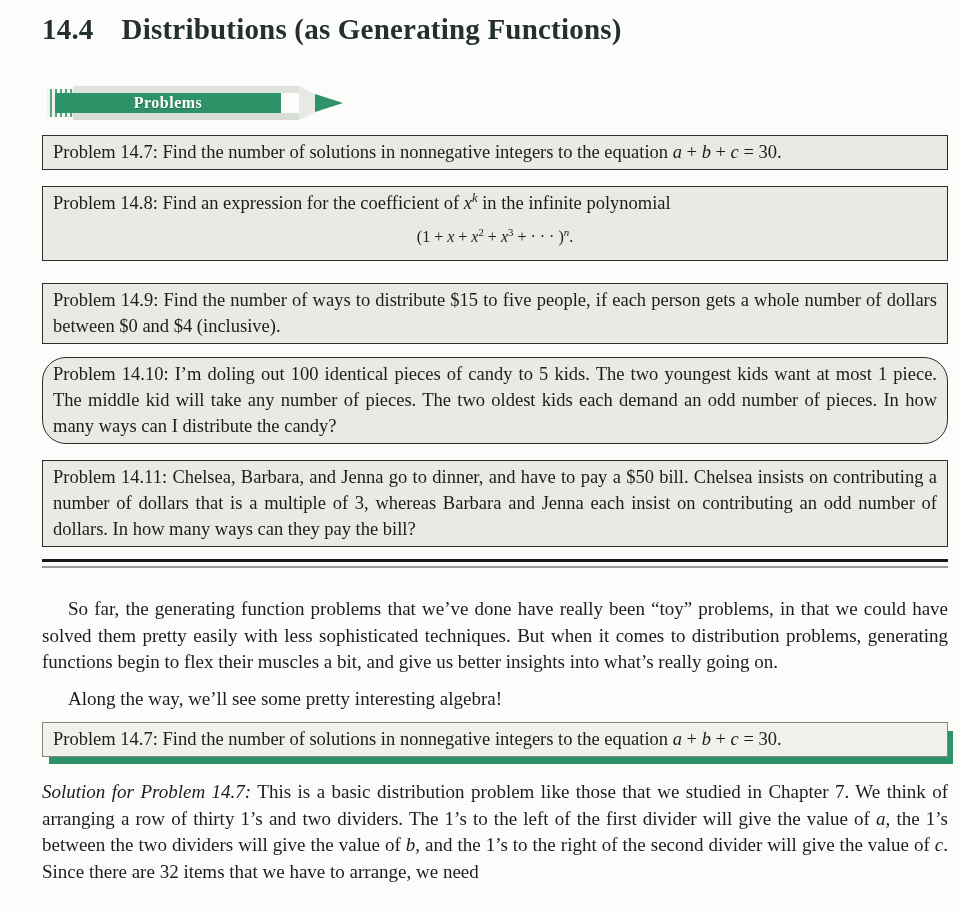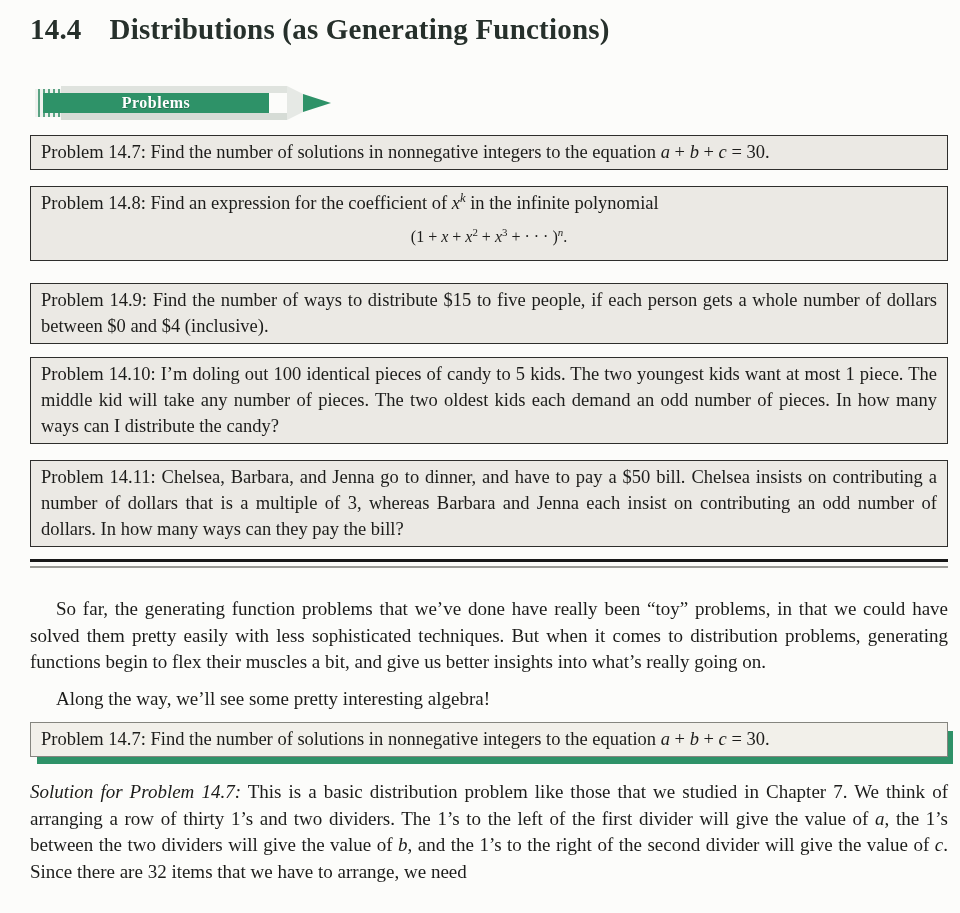--- a/index.html
+++ b/index.html
@@ -9,21 +9,21 @@
     --page-bg: #fcfcfa;
   }
   * { box-sizing: border-box; }
   html, body { margin: 0; padding: 0; }
   body {
     width: 960px; height: 913px; overflow: hidden;
     background: var(--page-bg);
     color: var(--ink);
     font-family: "Liberation Serif", "DejaVu Serif", serif;
   }
-  .page { padding: 8px 12px 0 30px; width: 960px; height: 913px; }
+  .page { padding: 8px 12px 0 42px; width: 960px; height: 913px; }
 
   
   .section-heading {
     margin: 4px 0 0 0;
     font-size: 29px; font-weight: bold;
     color: #26302b; letter-spacing: 0.2px;
     line-height: 34px;
   }
   .section-number { margin-right: 28px; }
 
@@ -62,21 +62,21 @@
     border: 1.5px solid #2e2e2c;
     padding: 3px 10px 4px 10px;
     font-size: 18.5px; line-height: 26px;
     margin-top: 16px;
   }
   .problem-box p { margin: 0; text-align: justify; }
   .problem-box .formula { text-align: center; font-size: 16px; margin: 8px 0 6px 0; }
 
   .box-147 { margin-top: 15px; }
   .box-149 { margin-top: 22px; }
-  .box-1410 { margin-top: 13px; }
+  .box-1410 { margin-top: 13px; border-radius: 24px; }
   .box-1411 { margin-top: 16px; }
 
   
   .restate-box {
     margin-top: 10px;
     background: #f2f0ea;
     border: 1px solid #85857f;
     box-shadow: 6px 8px 0 -1px var(--green);
   }
 

